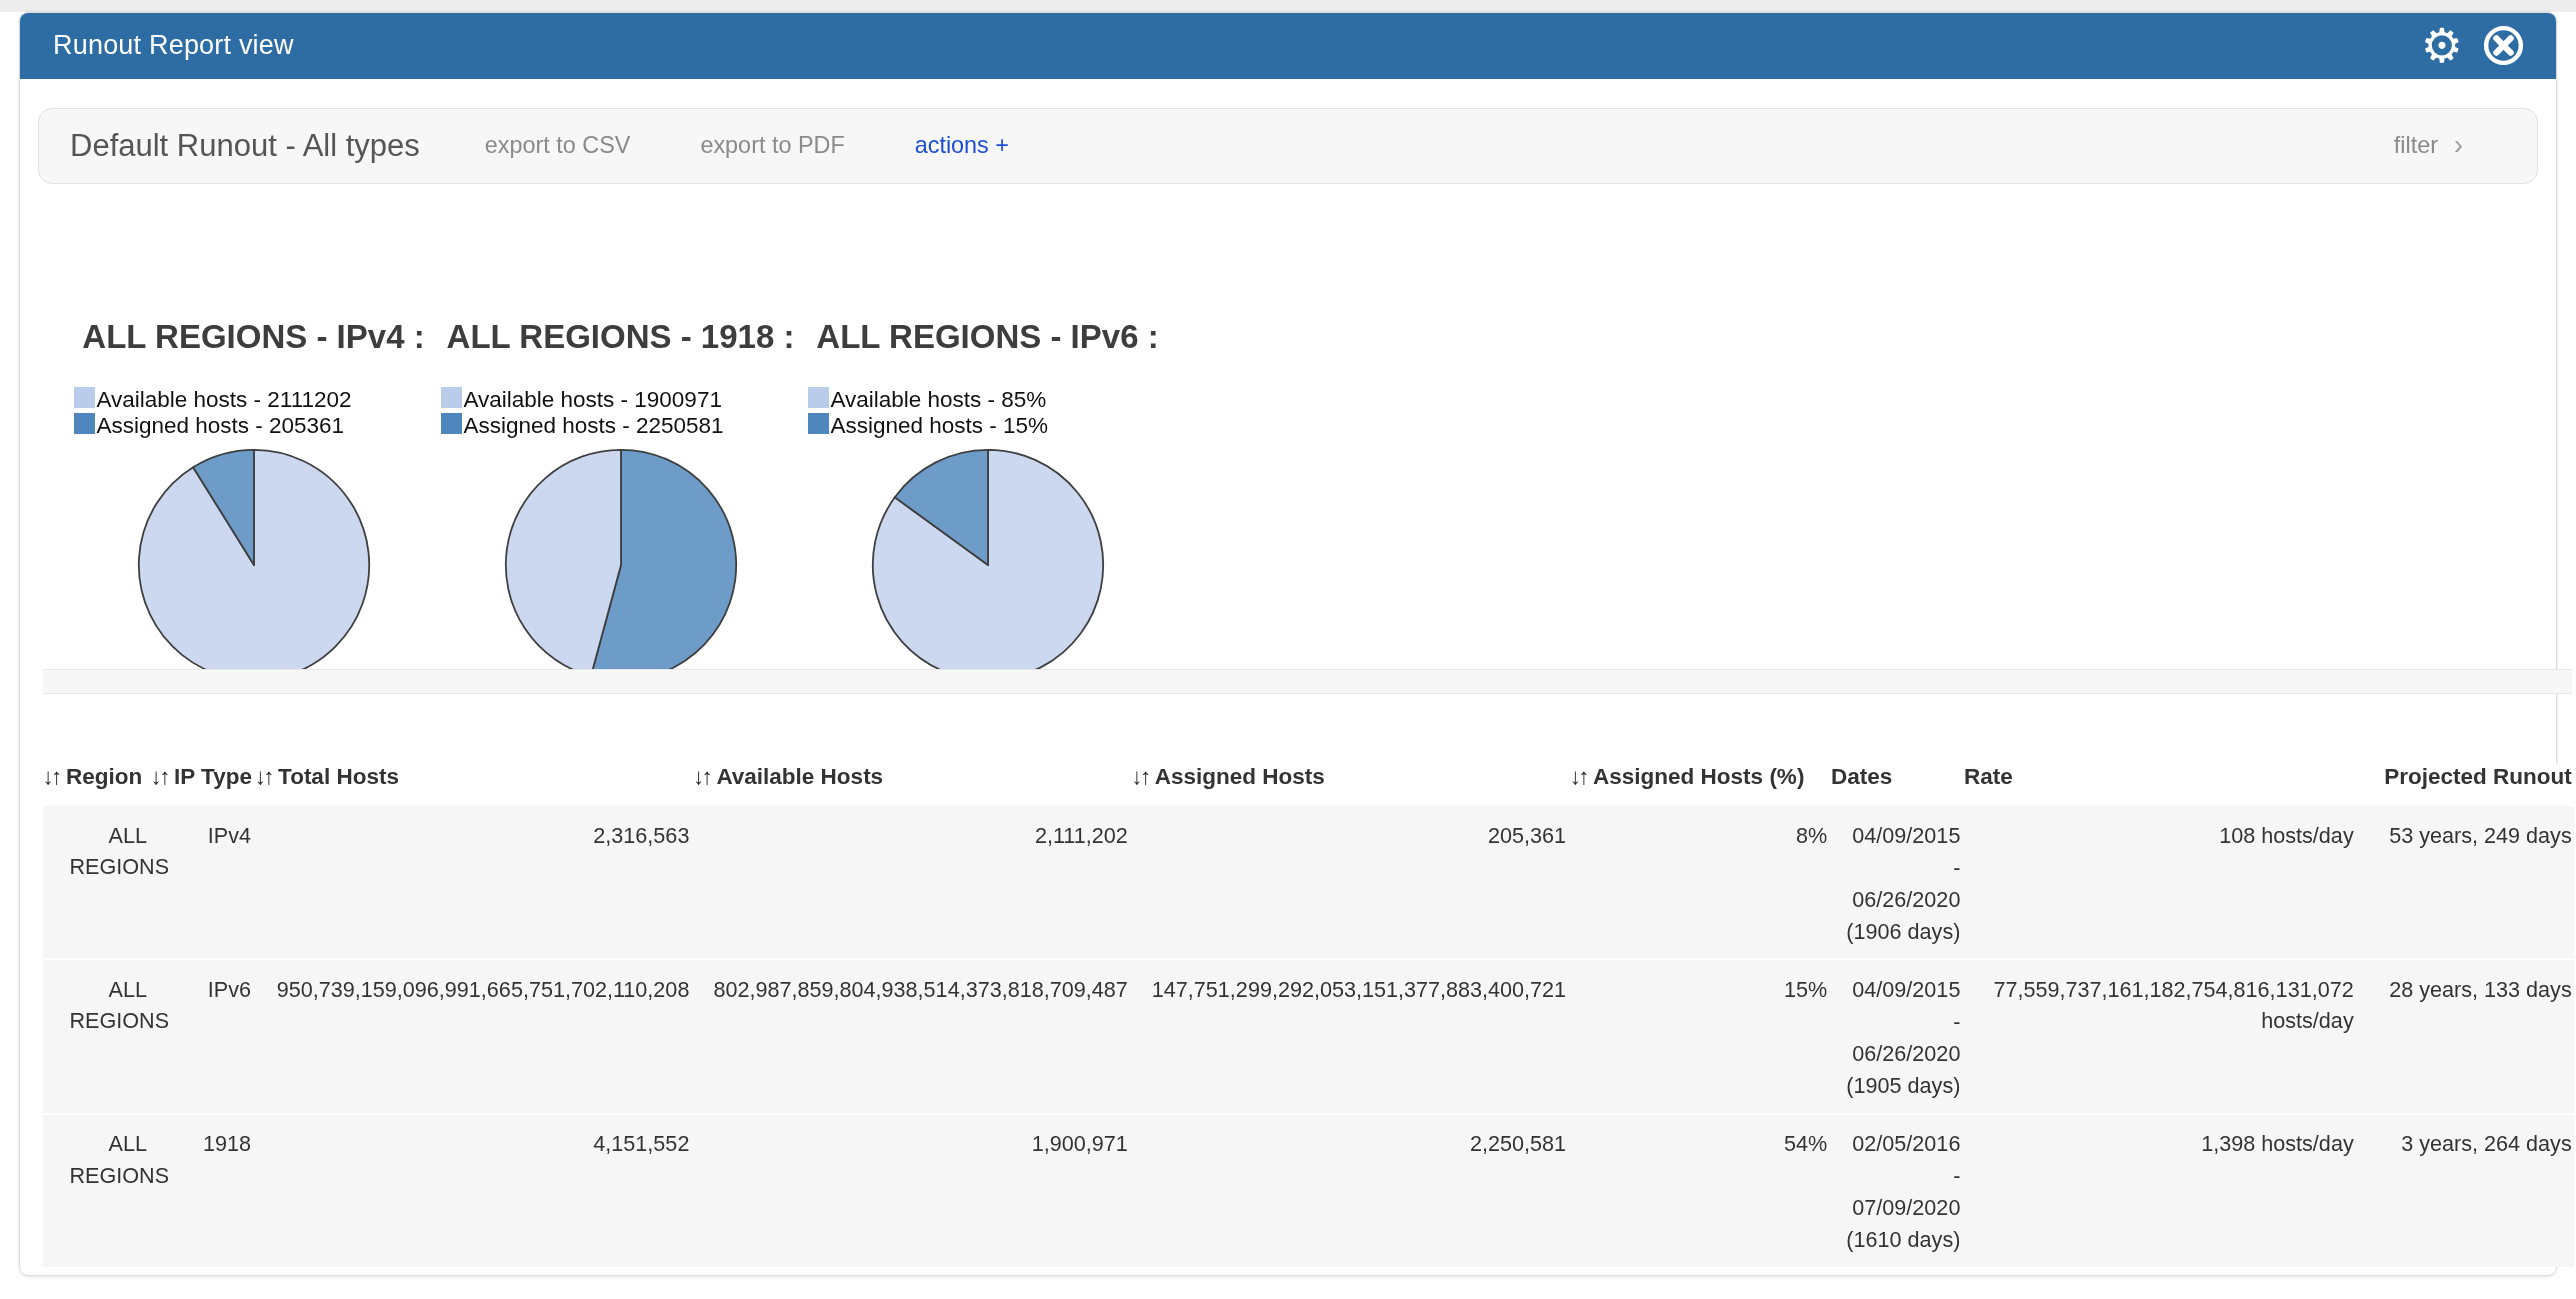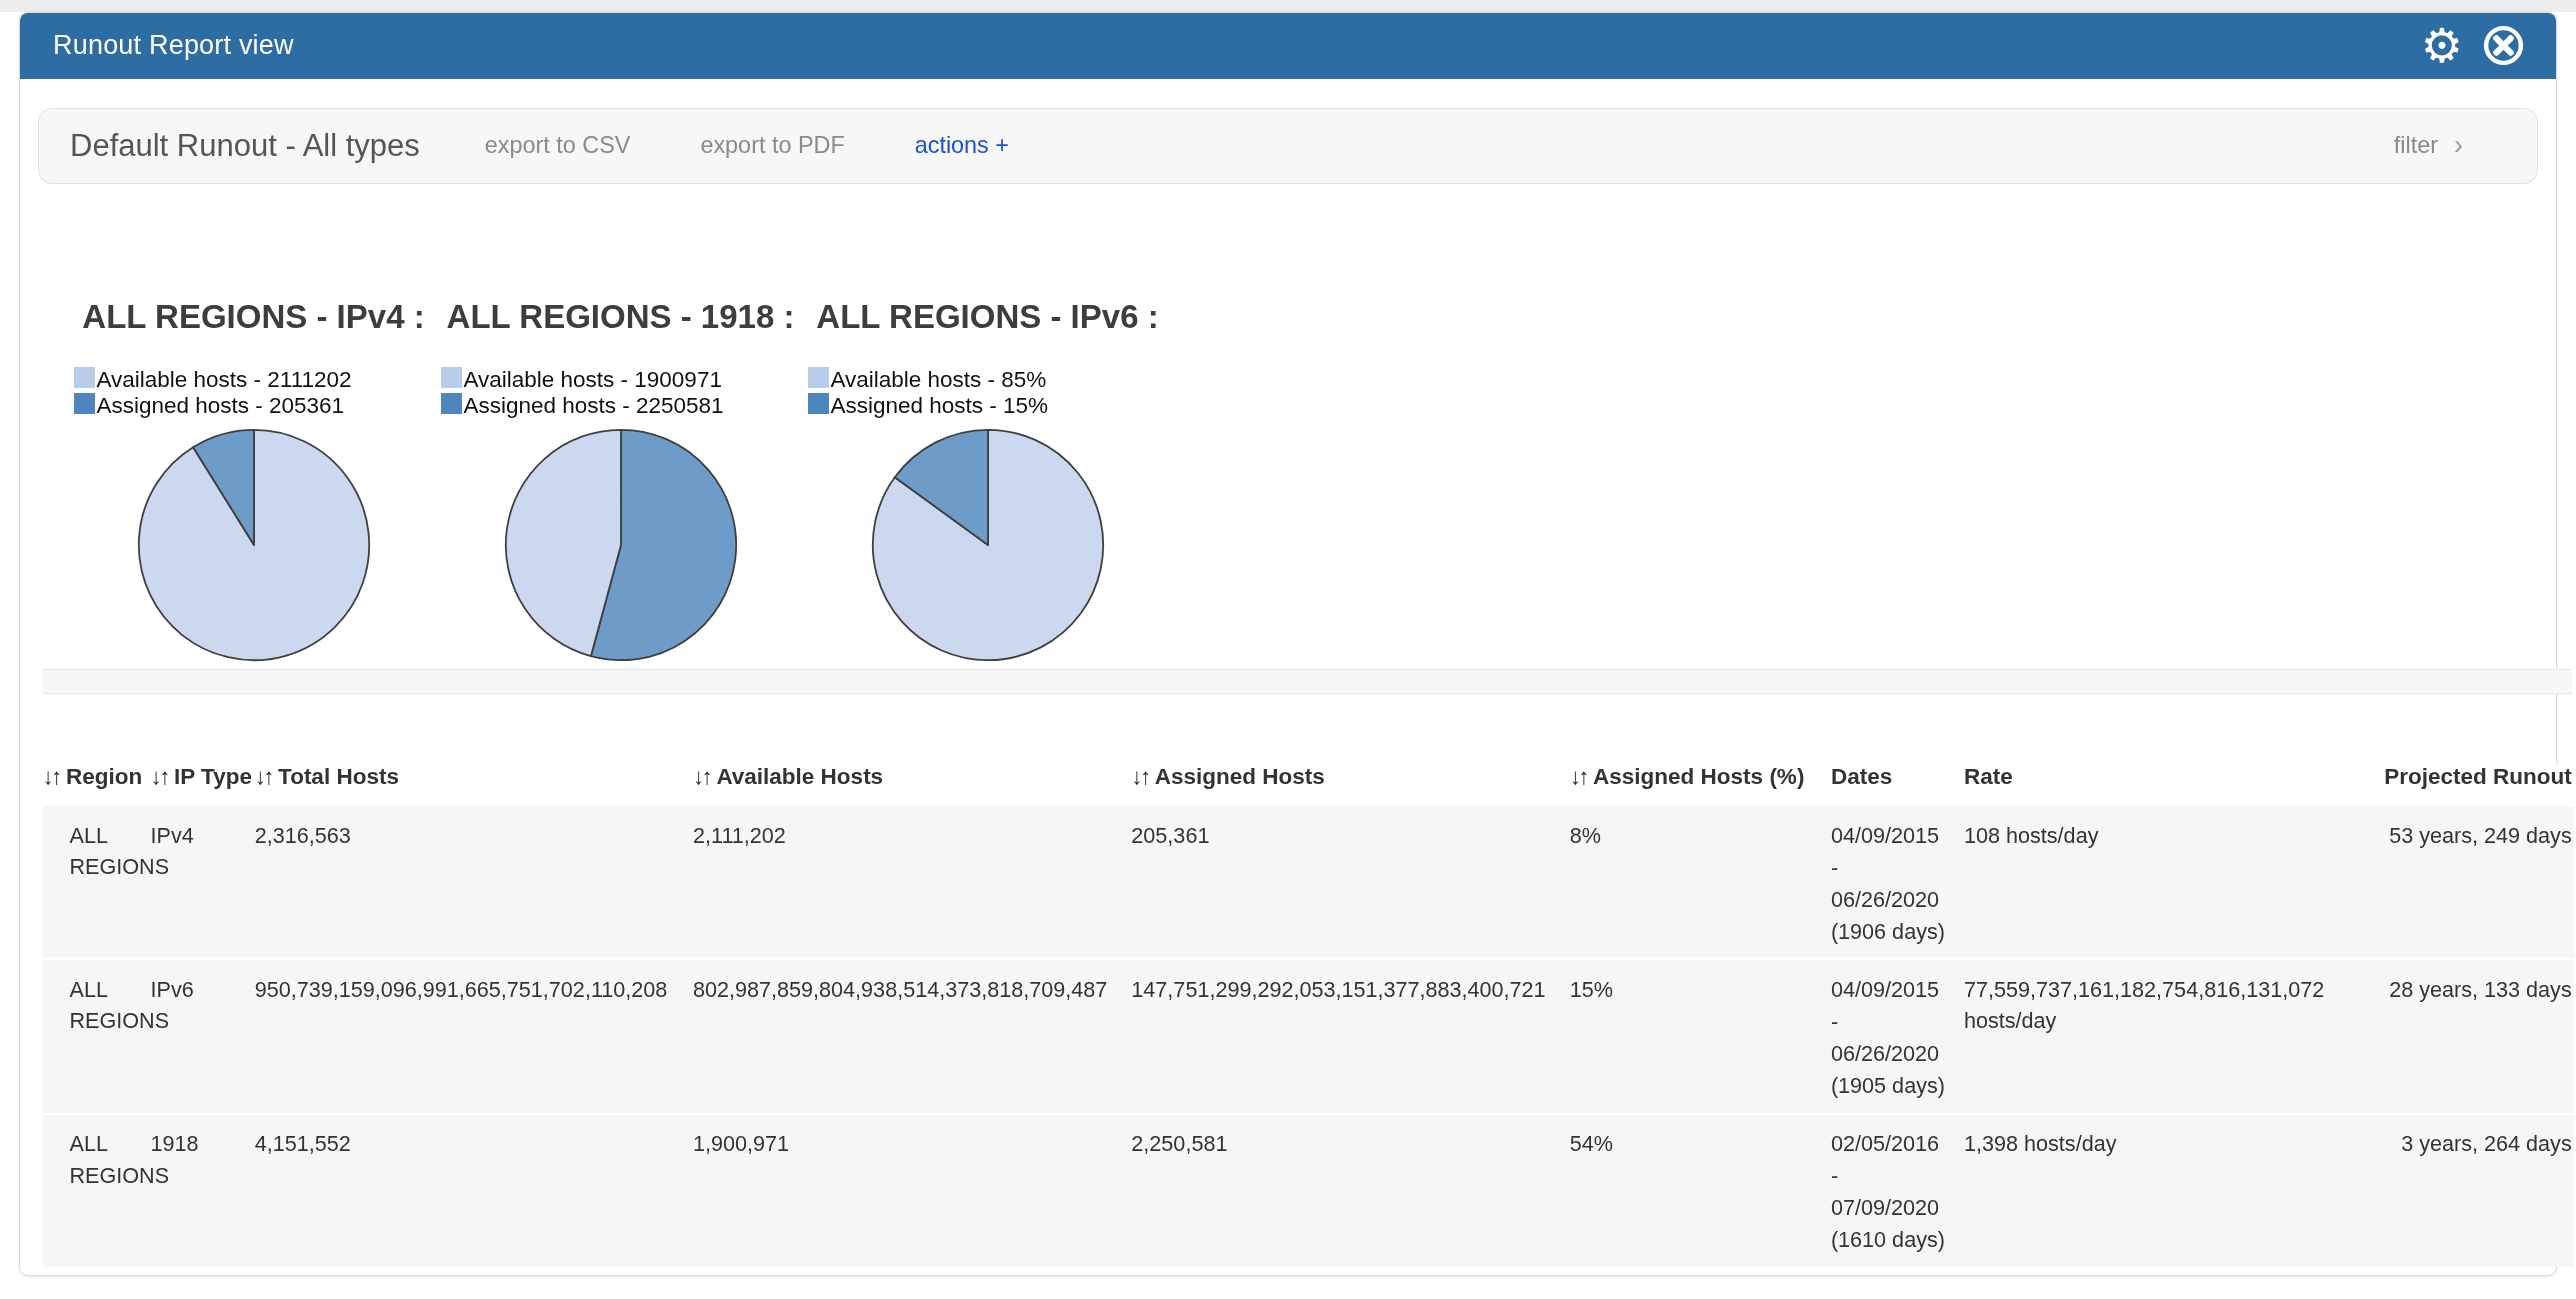--- a/index.html
+++ b/index.html
@@ -32,21 +32,21 @@
     display:flex;align-items:center;padding:0 0 0 31px;box-sizing:border-box;
   }
   .tb-title{font-size:31px;color:#555;margin-right:65px;}
   .tb-link{font-size:23.4px;color:#8a8a8a;margin-right:70px;cursor:pointer;text-decoration:none;}
   .tb-actions{font-size:23.4px;color:#1d4ed8;cursor:pointer;text-decoration:none;}
   .tb-spacer{flex:1;}
   .tb-filter{font-size:23.4px;color:#8a8a8a;cursor:pointer;margin-right:74px;display:flex;align-items:center;gap:16px;text-decoration:none;}
   .tb-filter .chev{font-size:27px;color:#999;}
   
   .charts{position:absolute;left:50px;top:286px;display:flex;}
-  .chart-block{width:367px;}
+  .chart-block{width:367px;margin-top:20px;}
   .chart-title{font-size:33px;font-weight:700;color:#3d3d3d;text-align:center;line-height:36px;white-space:nowrap;}
   .legend{margin-top:32px;margin-left:3.6px;}
   .legend-row{display:flex;align-items:flex-start;height:26px;}
   .swatch{width:21px;height:21px;display:inline-block;margin-right:1.8px;flex:0 0 21px;}
   .legend-label{font-size:22.5px;color:#111;white-space:nowrap;}
   .pie{display:block;margin:0 auto;width:252px;height:252px;}
   
   .strip{
     position:absolute;left:22.5px;top:656px;width:2529px;height:25px;
     background:#f7f7f7;border-top:0.9px solid #e7e7e7;border-bottom:0.9px solid #e7e7e7;
@@ -63,21 +63,21 @@
   .runout-table col.c6{width:133px}.runout-table col.c7{width:393px}
   .runout-table col.c8{width:216px}
   .runout-table th{
     font-size:22.5px;font-weight:700;color:#333;text-align:left;
     padding:0 0 14.4px 0;white-space:nowrap;vertical-align:bottom;background:#fff;
   }
   .runout-table th.align-right{text-align:right;padding-right:1.8px;}
   .runout-table th .sort-icon{font-weight:700;letter-spacing:-2.7px;margin-right:6.3px;font-size:22.5px;color:#2c2c2c;}
   .runout-table td{
     font-size:21.6px;color:#333;background:#f6f6f6;border-top:2.7px solid #fff;
-    padding:13.5px 3.6px 10.8px 0;vertical-align:top;line-height:31.5px;
+    padding:13.5px 3.6px 10.8px 0;vertical-align:top;line-height:31.5px;text-align:right;
   }
   .runout-table td:first-child{padding-left:27px;}
   .runout-table td.align-right{text-align:right;padding-right:1.8px;}
   .date-line{line-height:32px;}
 </style>
 </head>
 <body>
 
 <div class="topstrip"></div>
 

